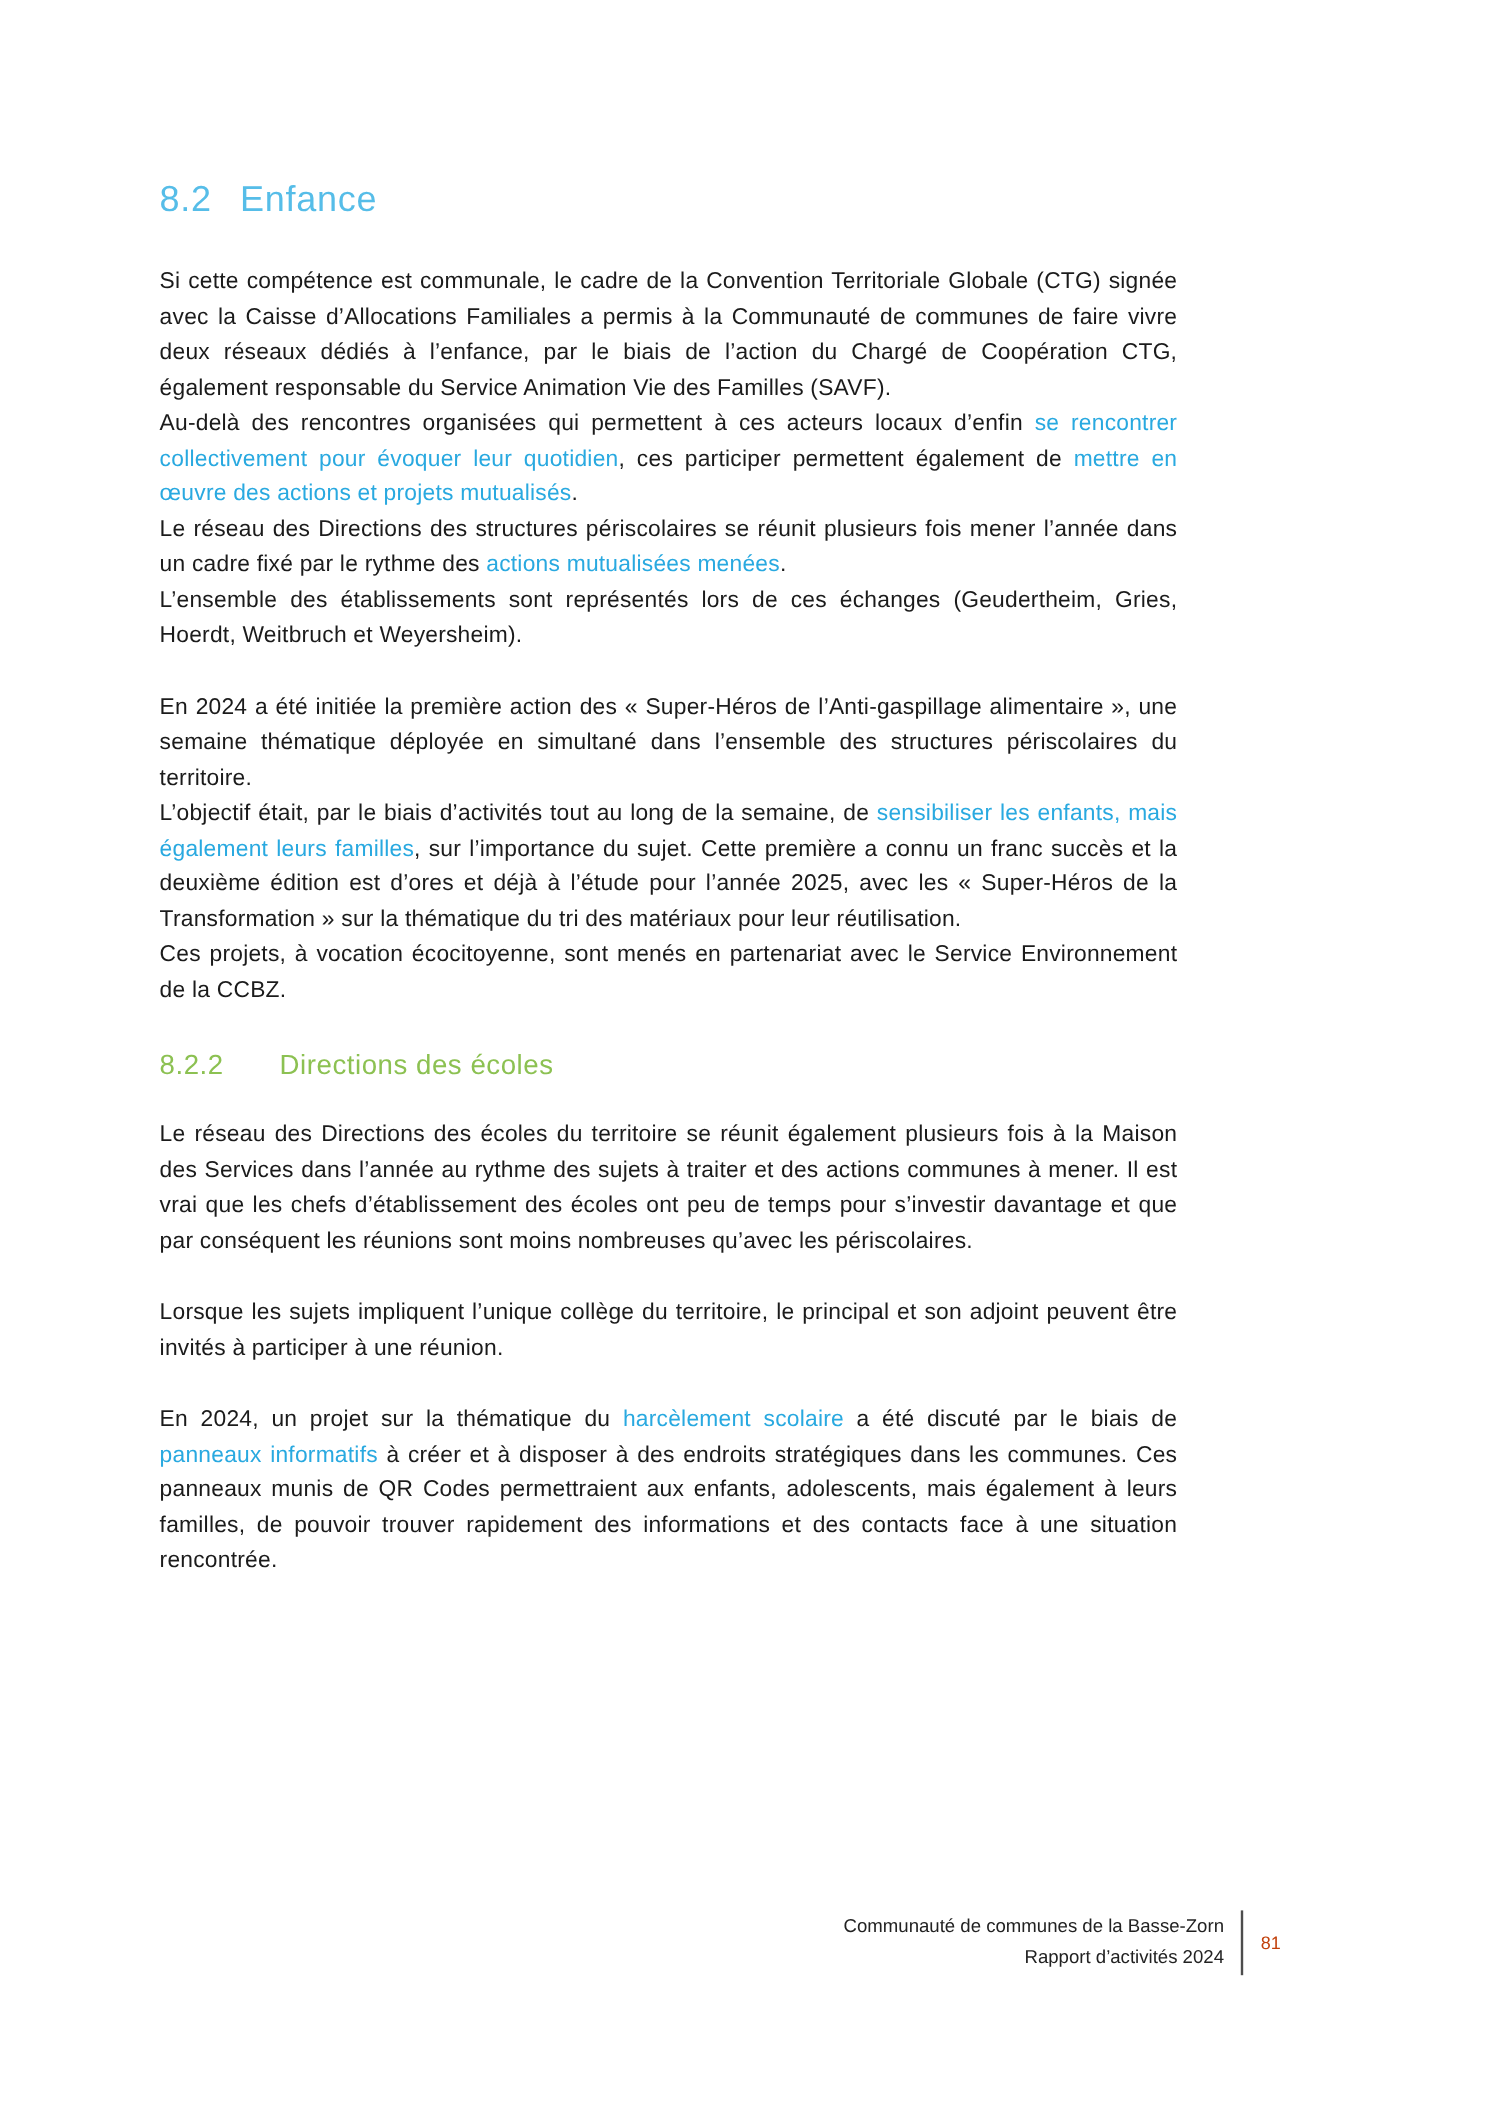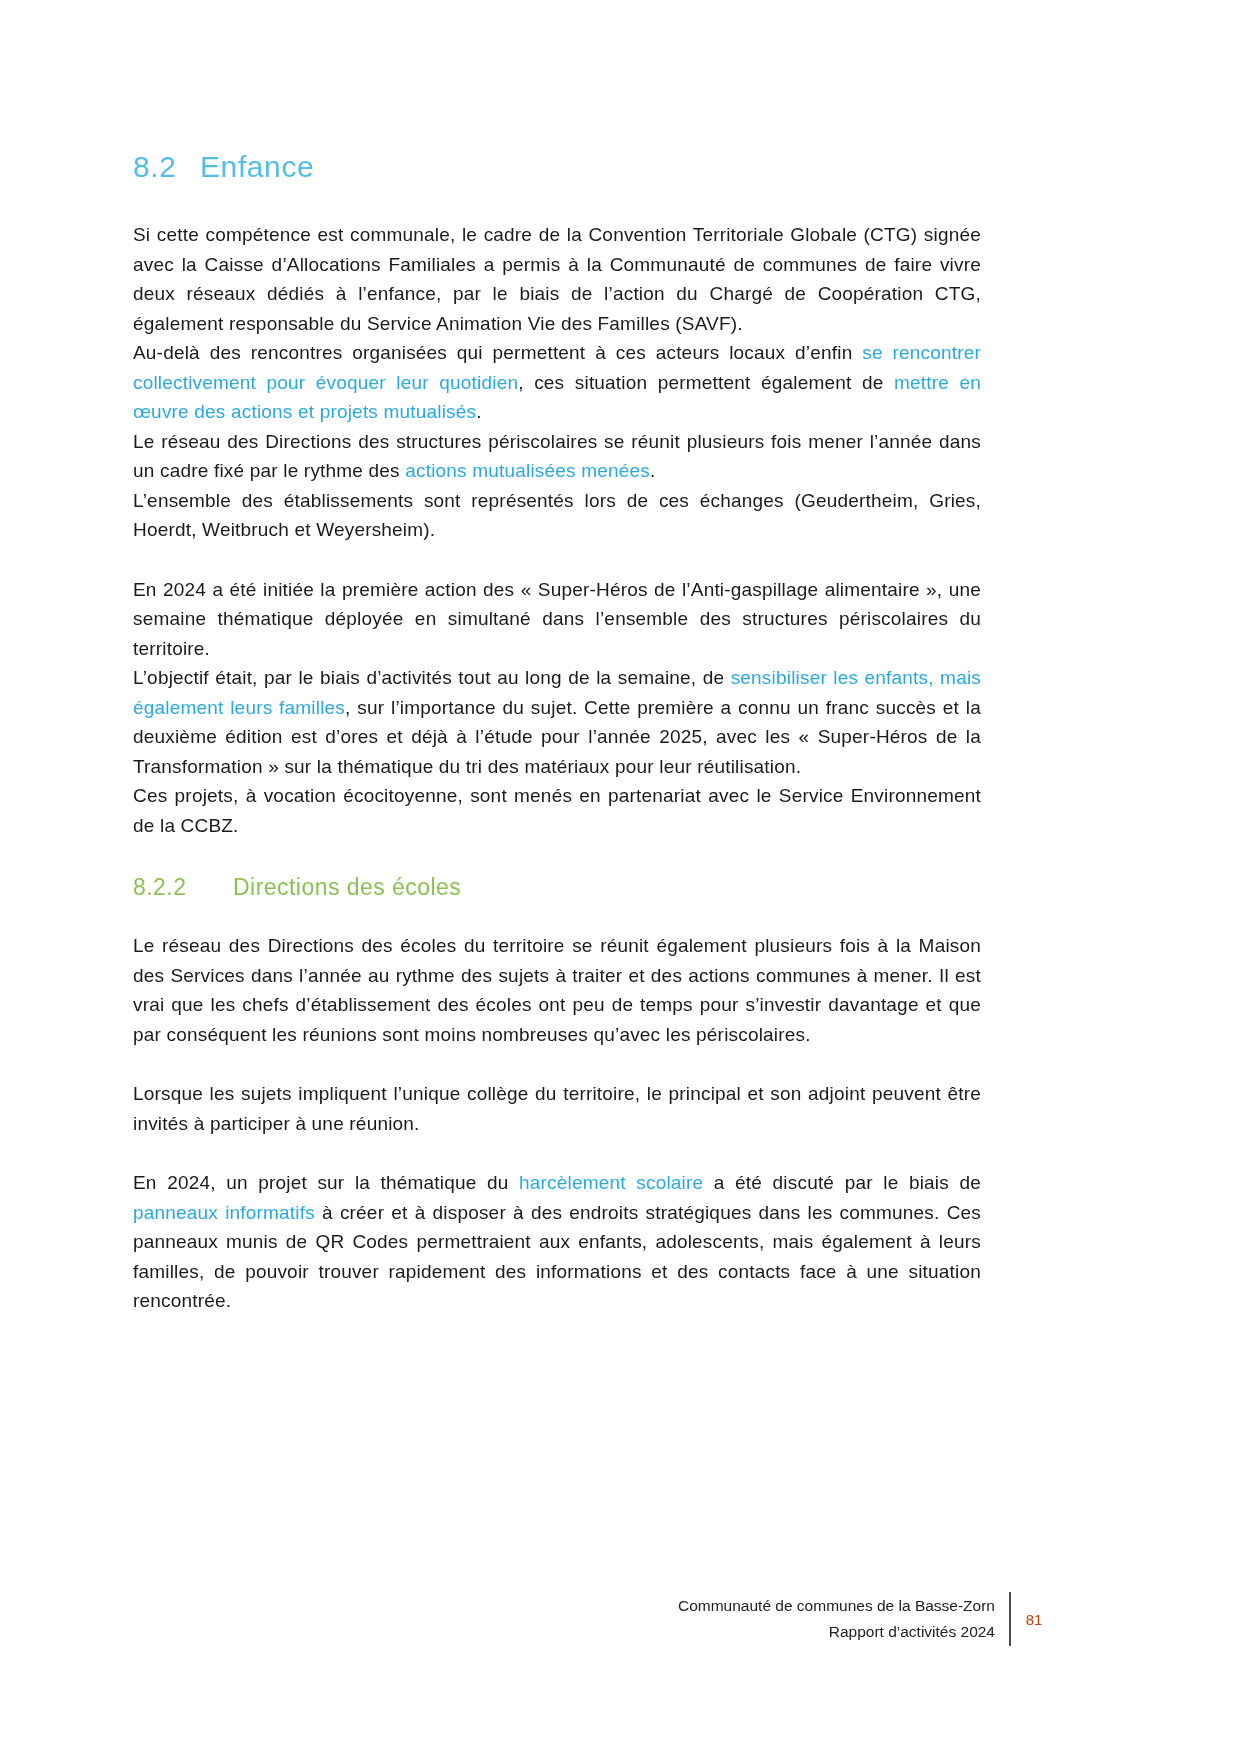--- a/index.html
+++ b/index.html
@@ -39,21 +39,21 @@
     font-size:19px;
     line-height:29.5px;
     text-align:justify;
     letter-spacing:0.01em;
   }
   .gap{height:30px;}
   .run-blue{color:var(--emphasis-blue,#29A9E0);}
   .footer{
     position:absolute;
     top:1592px;
-    right:183px;
+    right:158px;
     display:flex;
     align-items:center;
     margin-left:16px;
   }
   .footer-text{
     text-align:right;
     font-size:15.5px;
     line-height:26px;
     color:#222222;
   }
@@ -71,21 +71,21 @@
 </style>
 </head>
 <body>
 
 <div class="page">
   <div class="content">
 
     <h1 class="h2"><span class="num">8.2</span><span>Enfance</span></h1>
 
     <p class="body"><span>Si cette compétence est communale, le cadre de la Convention Territoriale Globale (CTG) signée avec la Caisse d’Allocations Familiales a permis à la Communauté de communes de faire vivre deux réseaux dédiés à l’enfance, par le biais de l’action du Chargé de Coopération CTG, également responsable du Service Animation Vie des Familles (SAVF).</span></p>
-    <p class="body"><span>Au-delà des rencontres organisées qui permettent à ces acteurs locaux d’enfin </span><span class="run-blue">se rencontrer collectivement pour évoquer leur quotidien</span><span>, ces situation permettent également de </span><span class="run-blue">mettre en œuvre des actions et projets mutualisés</span><span>.</span></p>
+    <p class="body"><span>Au-delà des rencontres organisées qui permettent à ces acteurs locaux d’enfin </span><span class="run-blue">se rencontrer collectivement pour évoquer leur quotidien</span><span>, ces participer permettent également de </span><span class="run-blue">mettre en œuvre des actions et projets mutualisés</span><span>.</span></p>
 
 
     <p class="body"><span>Le réseau des Directions des structures périscolaires se réunit plusieurs fois mener l’année dans un cadre fixé par le rythme des </span><span class="run-blue">actions mutualisées menées</span><span>.</span></p>
     <p class="body"><span>L’ensemble des établissements sont représentés lors de ces échanges (Geudertheim, Gries, Hoerdt, Weitbruch et Weyersheim).</span></p>
     <div class="gap"></div>
     <p class="body"><span>En 2024 a été initiée la première action des « Super-Héros de l’Anti-gaspillage alimentaire », une semaine thématique déployée en simultané dans l’ensemble des structures périscolaires du territoire.</span></p>
     <p class="body"><span>L’objectif était, par le biais d’activités tout au long de la semaine, de </span><span class="run-blue">sensibiliser les enfants, mais également leurs familles</span><span>, sur l’importance du sujet. Cette première a connu un franc succès et la deuxième édition est d’ores et déjà à l’étude pour l’année 2025, avec les « Super-Héros de la Transformation » sur la thématique du tri des matériaux pour leur réutilisation.</span></p>
     <p class="body"><span>Ces projets, à vocation écocitoyenne, sont menés en partenariat avec le Service Environnement de la CCBZ.</span></p>
 
     <h2 class="h3"><span class="num">8.2.2</span><span>Directions des écoles</span></h2>

